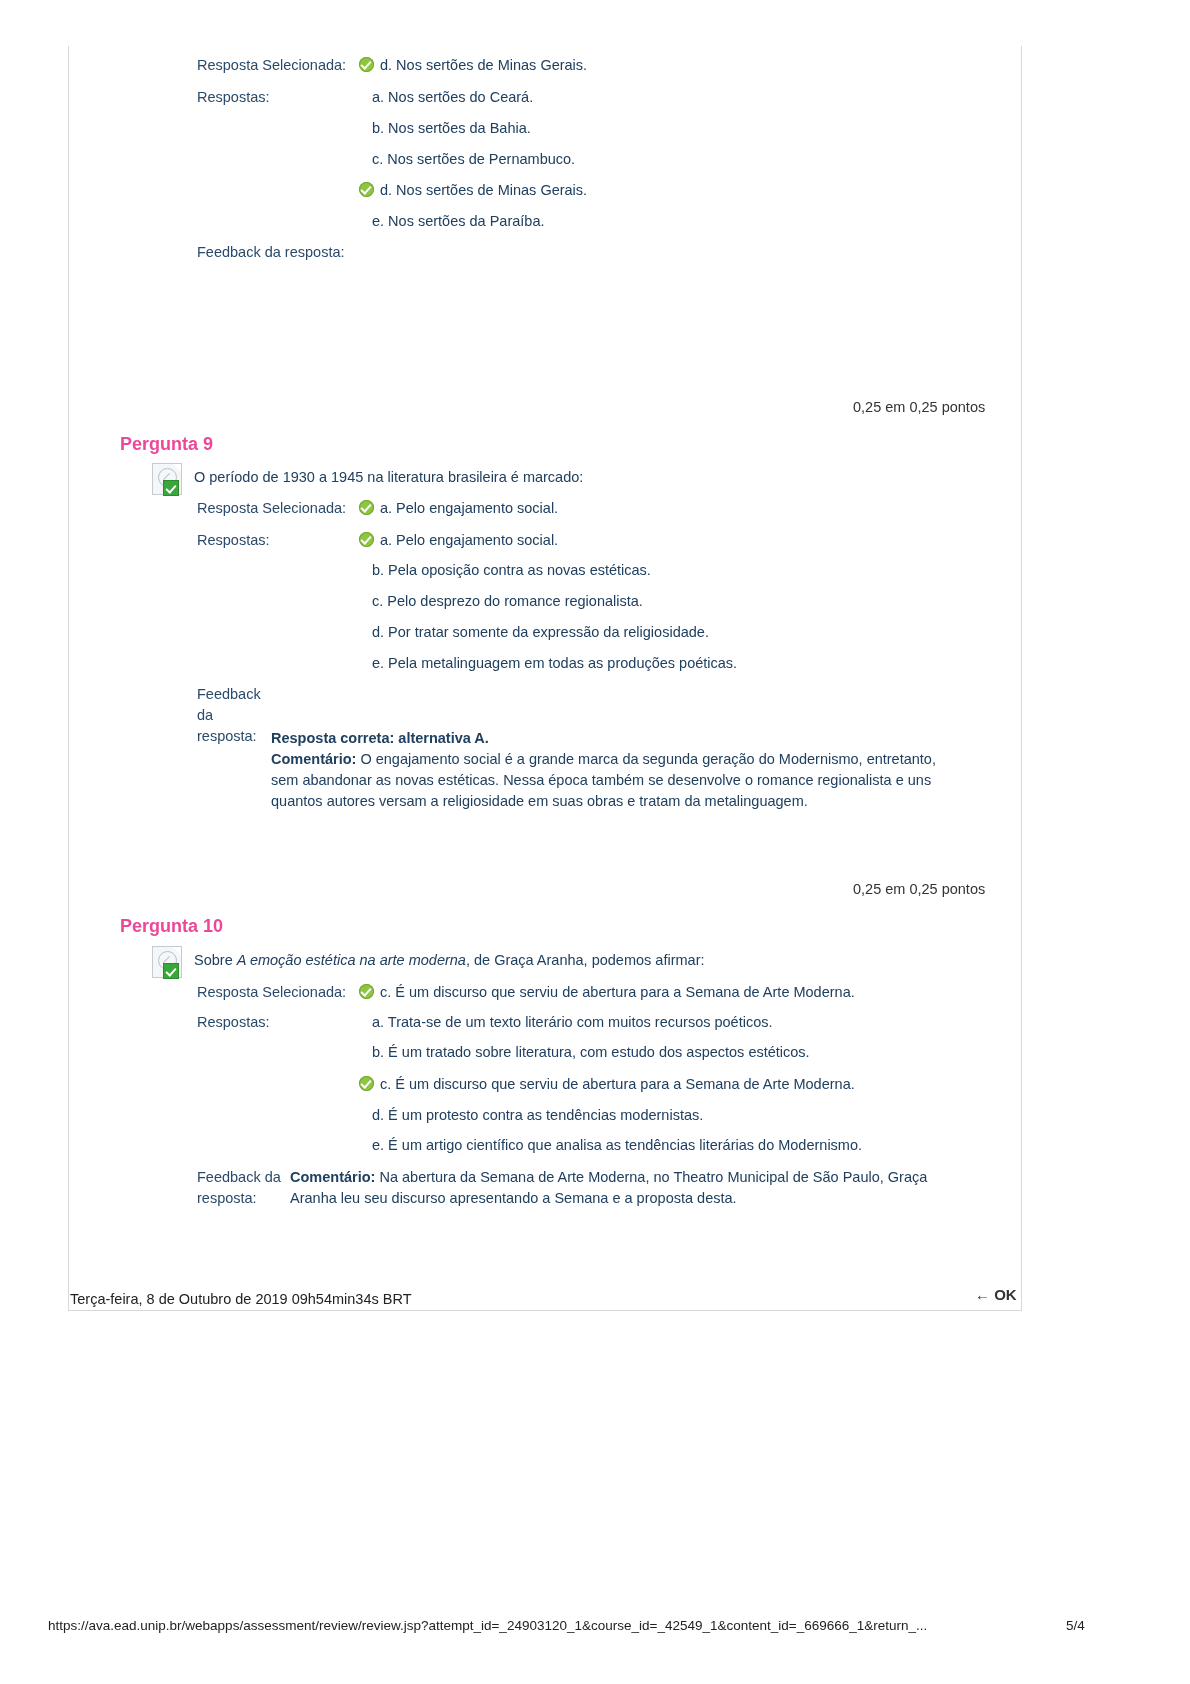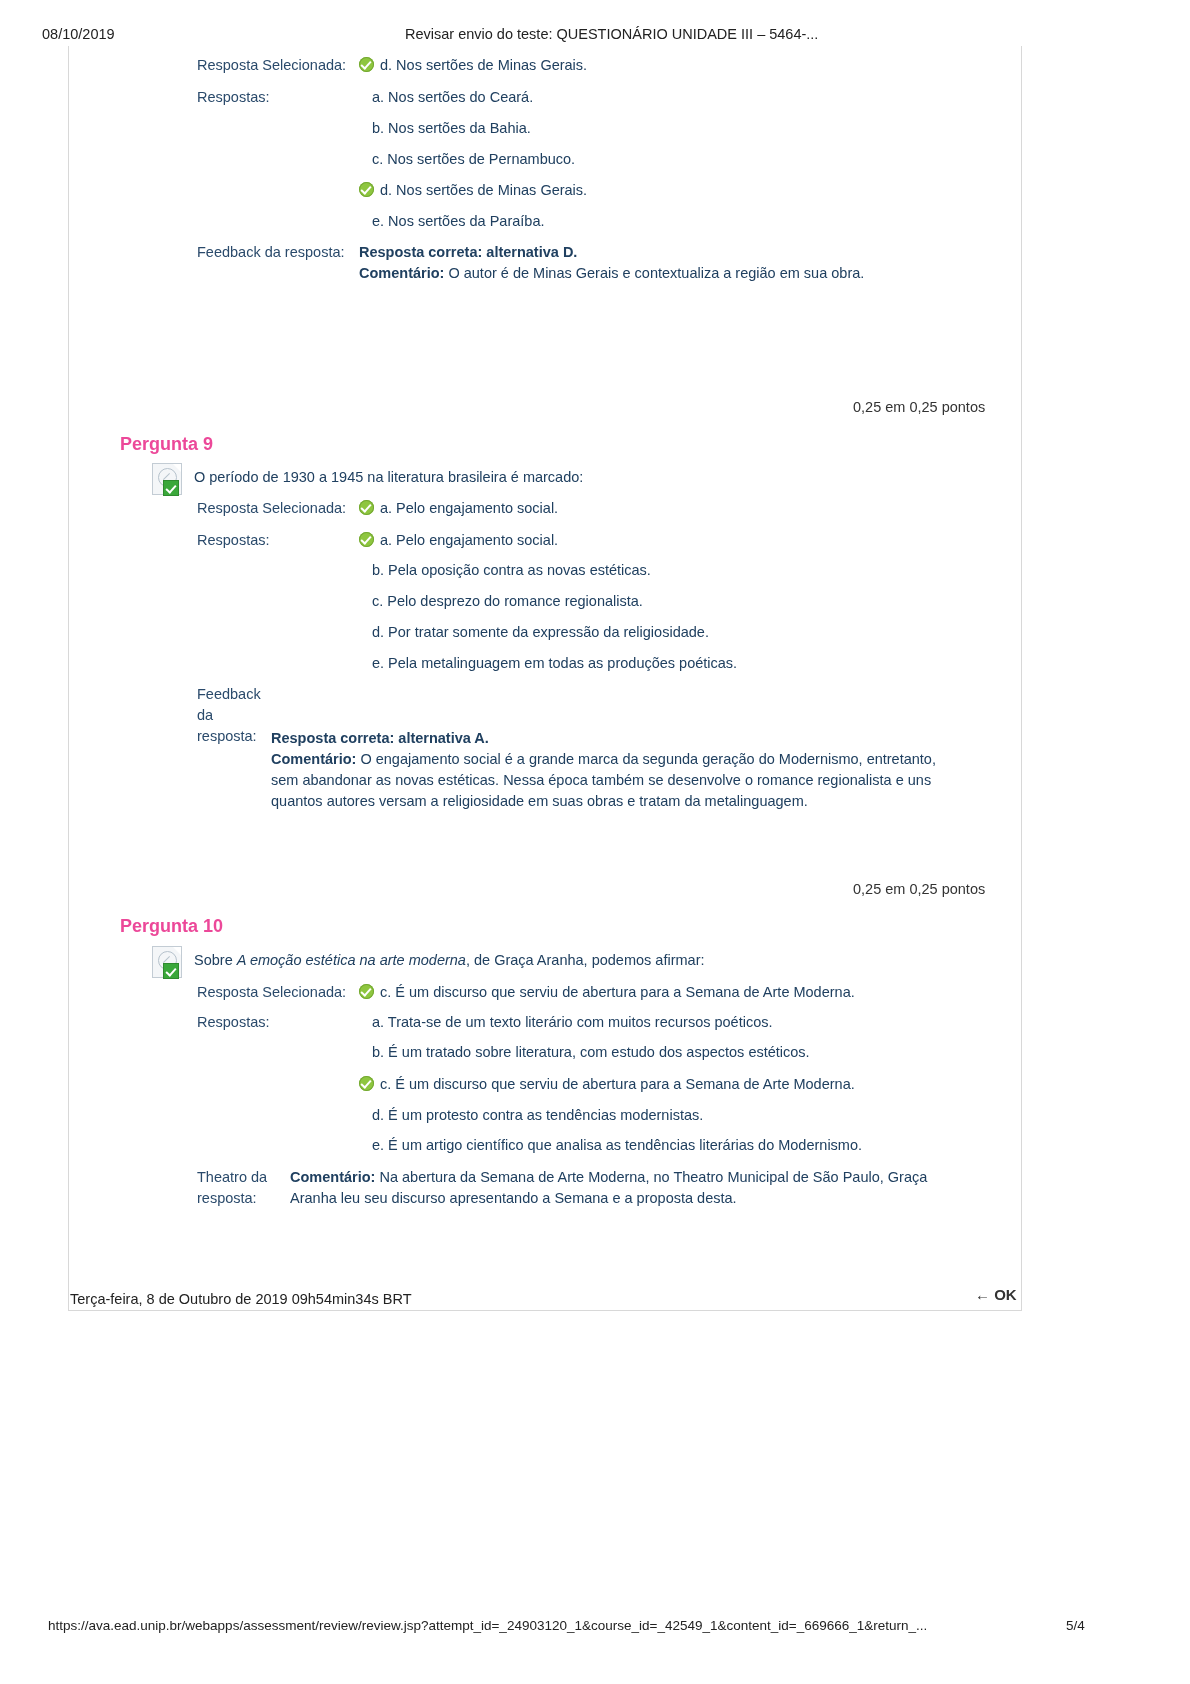--- a/index.html
+++ b/index.html
@@ -243,24 +243,20 @@
     position: absolute;
     left: 1066px;
     top: 0;
   }
 </style>
 </head>
 <body>
 
 <div class="sheet">
 
-  <div class="print-header">
-    <span class="ph-date">08/10/2019</span>
-    <span class="ph-title">Revisar envio do teste: QUESTIONÁRIO UNIDADE III – 5464-...</span>
-  </div>
 
   <div class="page-frame"></div>
   <div class="page-frame-bottom"></div>
 
   <div class="qrow lbl" style="left:197px; top:55px;">Resposta Selecionada:</div>
   <div class="qrow ans" style="left:359px; top:55px;">
     <span class="check"></span><span>d. Nos sertões de Minas Gerais.</span>
   </div>
 
   <div class="qrow lbl" style="left:197px; top:87px;">Respostas:</div>
@@ -275,24 +271,20 @@
     <span>c. Nos sertões de Pernambuco.</span>
   </div>
   <div class="qrow ans" style="left:359px; top:180px;">
     <span class="check"></span><span>d. Nos sertões de Minas Gerais.</span>
   </div>
   <div class="qrow ans" style="left:372px; top:211px;">
     <span>e. Nos sertões da Paraíba.</span>
   </div>
 
   <div class="fb-label" style="left:197px; top:242px;">Feedback da resposta:</div>
-  <div class="fb-body" style="left:359px; top:242px; width:640px;">
-    <div class="bold">Resposta correta: alternativa D.</div>
-    <div><span class="bold">Comentário:</span> <span>O autor é de Minas Gerais e contextualiza a região em sua obra.</span></div>
-  </div>
 
   <div class="q-title" style="left:120px; top:394px;">Pergunta 9</div>
   <div class="q-points" style="left:853px; top:399px;">0,25 em 0,25 pontos</div>
 
   <div class="qicon" style="left:152px; top:463px;">
     <span class="paper"></span>
     <span class="circ"></span>
     <span class="badge"></span>
   </div>
 
@@ -361,21 +353,21 @@
     <span class="check"></span><span>c. É um discurso que serviu de abertura para a Semana de Arte Moderna.</span>
   </div>
   <div class="qrow ans" style="left:372px; top:1105px;">
     <span>d. É um protesto contra as tendências modernistas.</span>
   </div>
   <div class="qrow ans" style="left:372px; top:1135px;">
     <span>e. É um artigo científico que analisa as tendências literárias do Modernismo.</span>
   </div>
 
   <div class="fb-label" style="left:197px; top:1167px; width:95px;">
-    <div>Theatro da</div>
+    <div>Feedback da</div>
     <div>resposta:</div>
   </div>
   <div class="fb-body" style="left:290px; top:1167px; width:680px;">
     <div><span class="bold">Comentário:</span> <span>Na abertura da Semana de Arte Moderna, no Theatro Municipal de São Paulo, Graça Aranha leu seu discurso apresentando a Semana e a proposta desta.</span></div>
   </div>
 
   <div class="sheet-footer-left">Terça-feira, 8 de Outubro de 2019 09h54min34s BRT</div>
   <div class="sheet-footer-right">← OK</div>
 
   <div class="print-footer">

